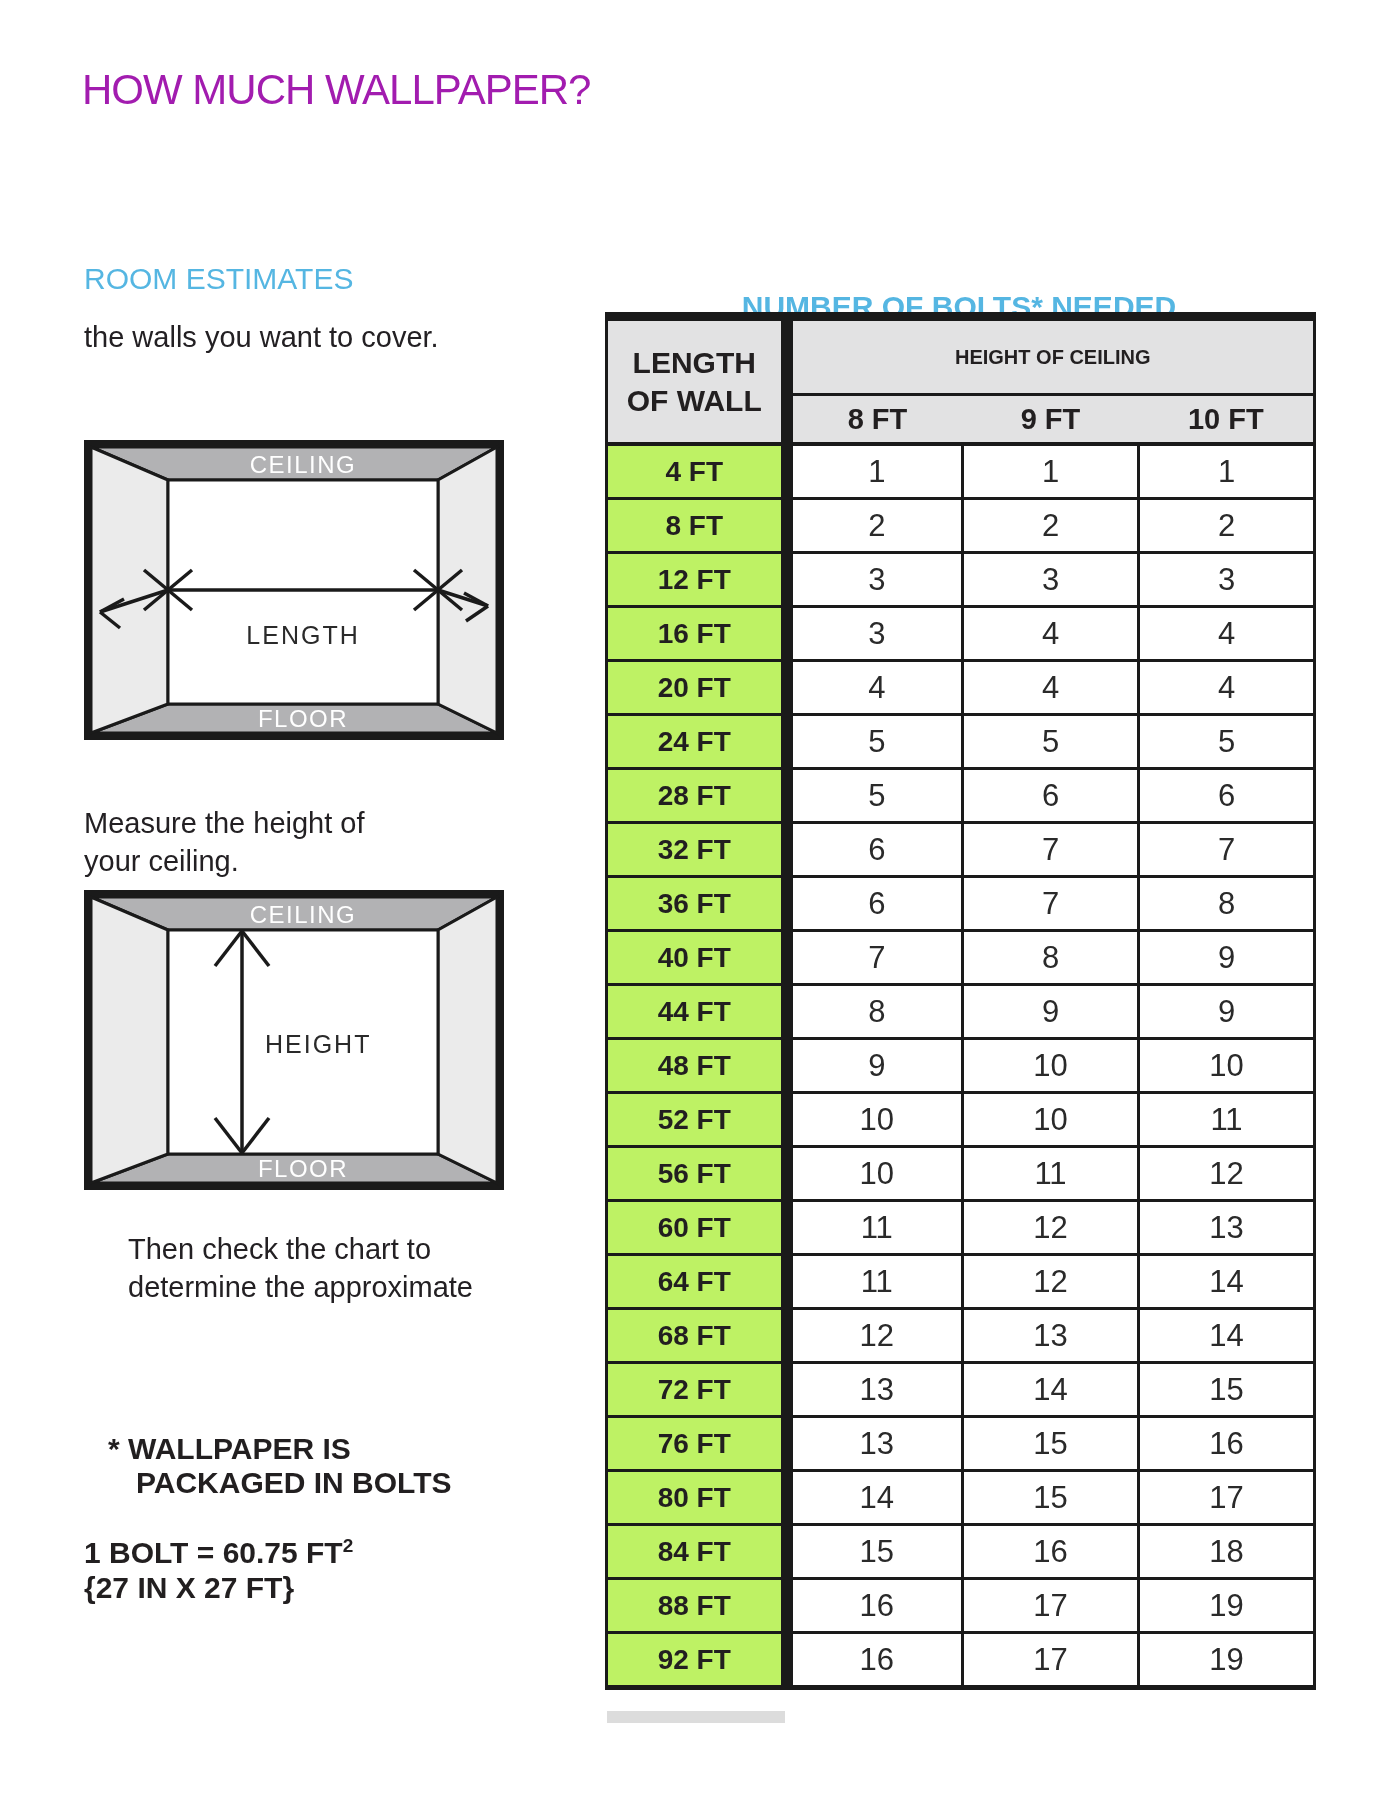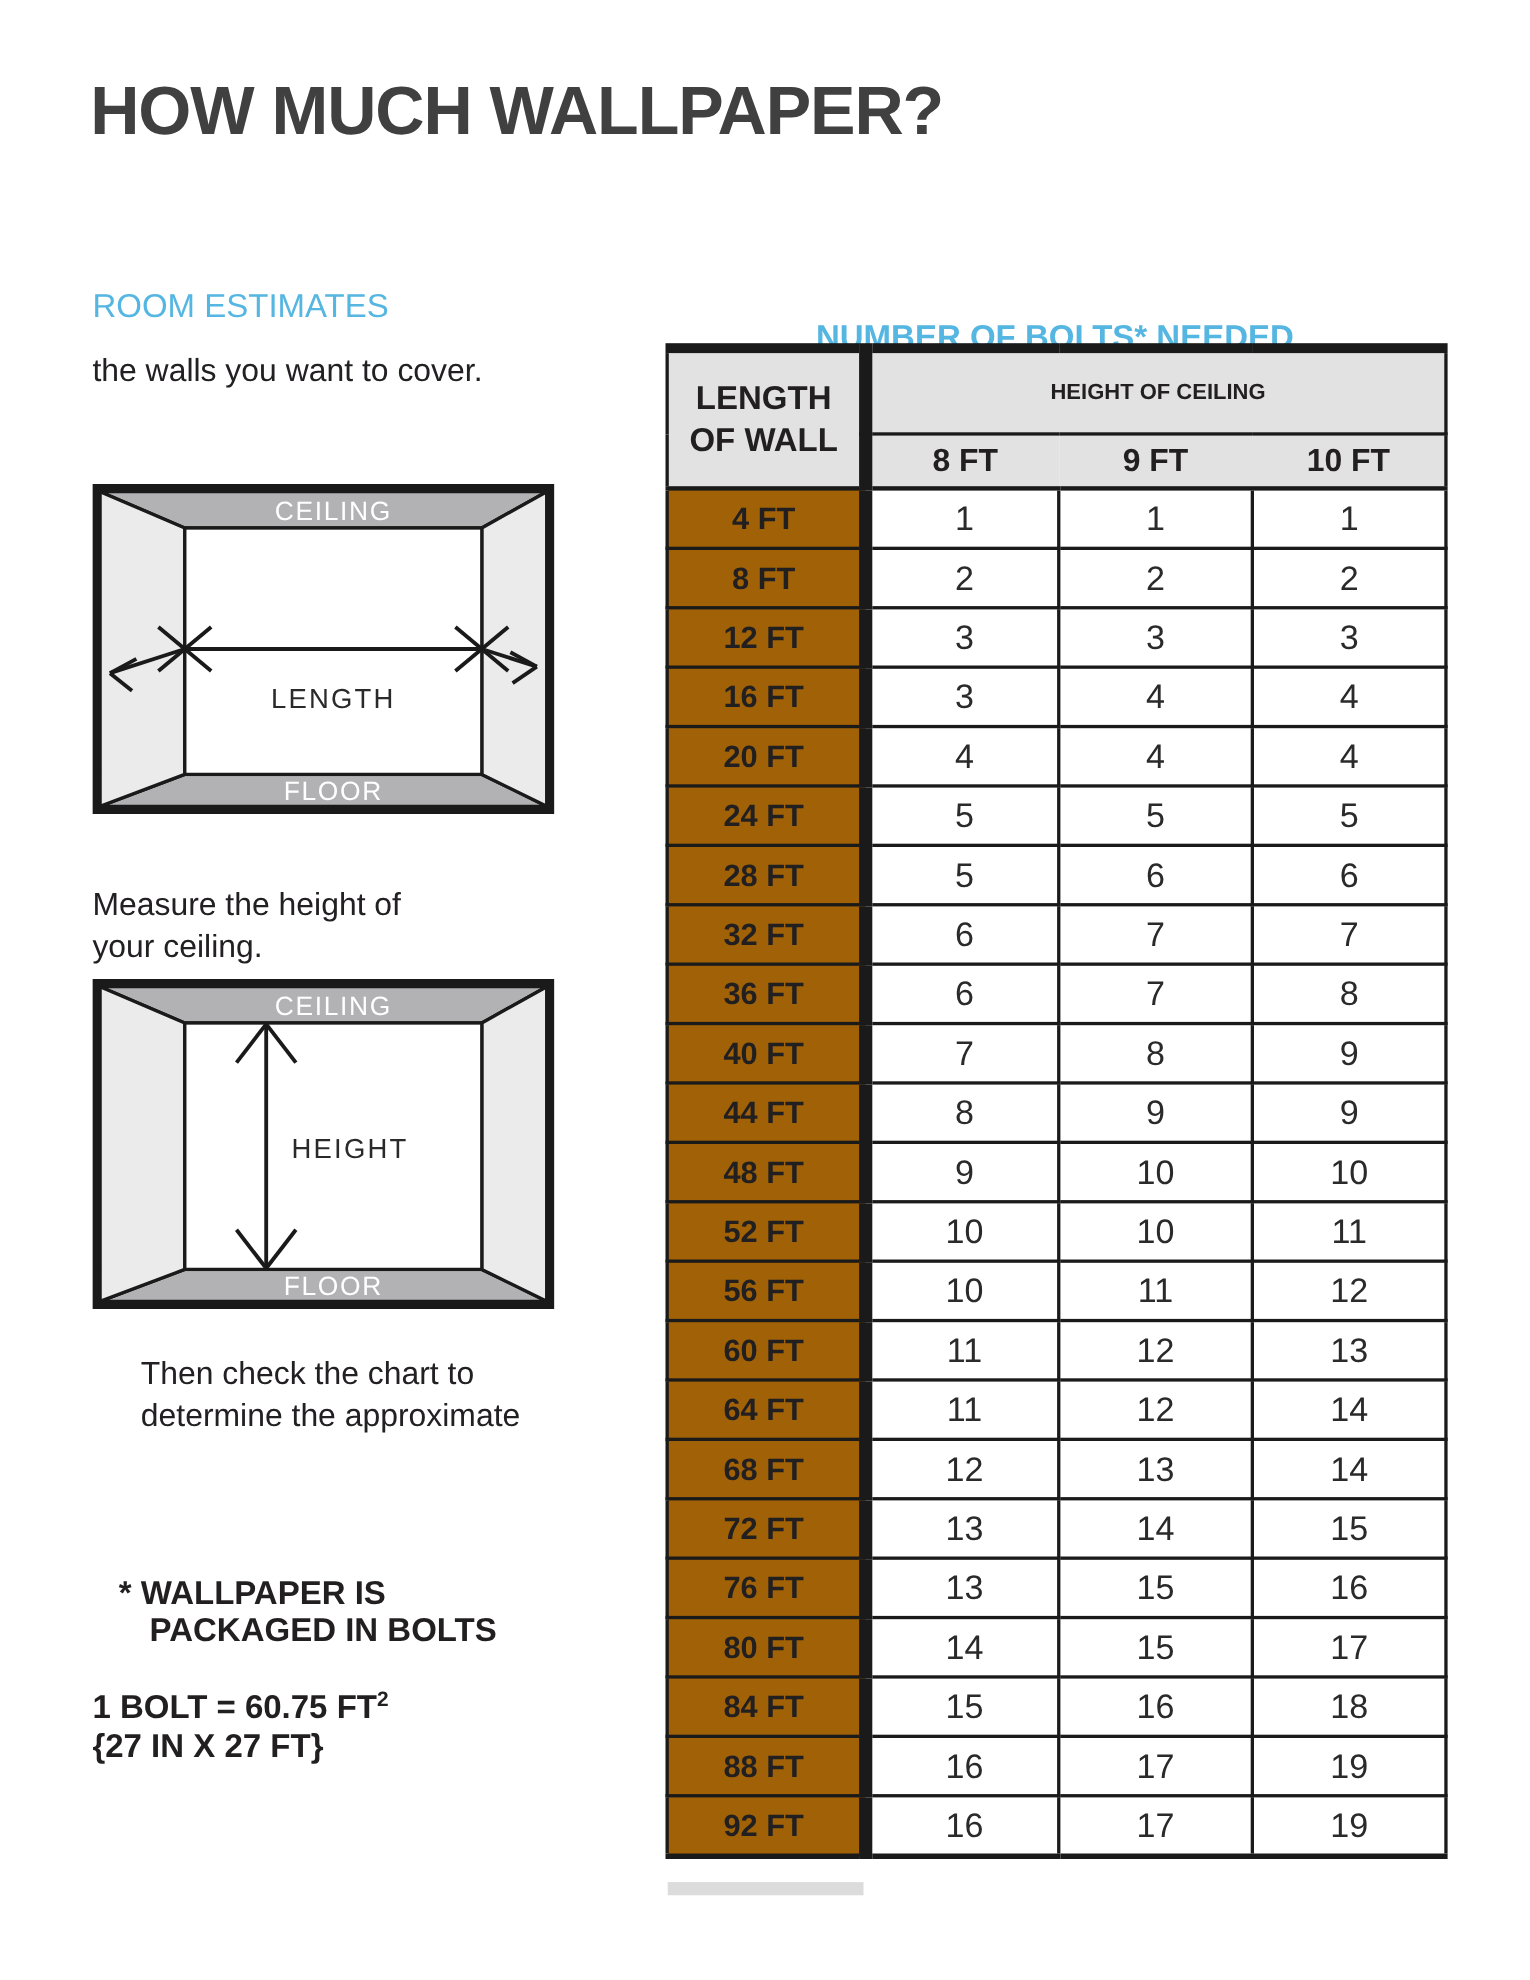--- a/index.html
+++ b/index.html
@@ -2,21 +2,21 @@
 <html><head>
 <meta charset="utf-8">
 <style>
   html,body { margin:0; padding:0; background:#ffffff; }
   .page {
     position:relative; width:1391px; height:1800px; background:#ffffff;
     font-family:"Liberation Sans", sans-serif; color:#221f20; overflow:hidden;
   }
   .page-title {
     position:absolute; left:82px; top:66px;
-    font-size:62px; font-weight:bold; letter-spacing:-1px; color:#404040;
+    font-size:42px; font-weight:normal; letter-spacing:-1px; color:#a21caf;
     white-space:nowrap;
   }
   .side-heading {
     position:absolute; left:84px; top:262px;
     font-size:30px; font-weight:normal; color:#55b6e2; white-space:nowrap;
   }
   .table-heading {
     position:absolute; left:605px; top:262px; width:708px; text-align:center;
     font-size:30px; font-weight:bold; color:#55b6e2; white-space:nowrap;margin-top:28px;
   }
@@ -44,21 +44,21 @@
     background:#e2e2e3; font-weight:bold; font-size:20px; height:72px;
     border-top:9px solid #1a1a1a; border-left-width:0; vertical-align:middle;
   }
   .bolt-table .colhead th {
     background:#e2e2e3; font-weight:bold; font-size:29px; height:46px;
     border-left-width:0; border-right-width:0; border-bottom:4px solid #1a1a1a;
   }
   .bolt-table .colhead th:last-child { border-right-width:3px; }
   .bolt-table tbody td { height:51px; }
   .bolt-table tbody td.rowlabel {
-    background:#a16207; font-weight:bold; font-size:28px;
+    background:#bef264; font-weight:bold; font-size:28px;
     border-right:12px solid #1a1a1a;
   }
   .bolt-table tbody td.val { background:#ffffff; font-size:31px; color:#2a2a2a; }
   .bolt-table tbody tr:last-child td { border-bottom:5px solid #1a1a1a; }
   .table-tail {
     position:absolute; left:607px; top:1711px; width:178px; height:12px; background:#dcdcdc;
   }
   svg text { font-family:"Liberation Sans", sans-serif; }
 </style>
 </head>

